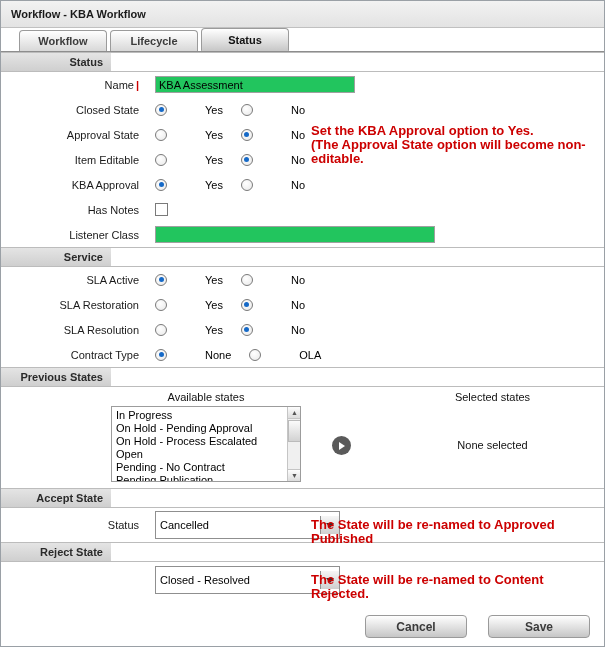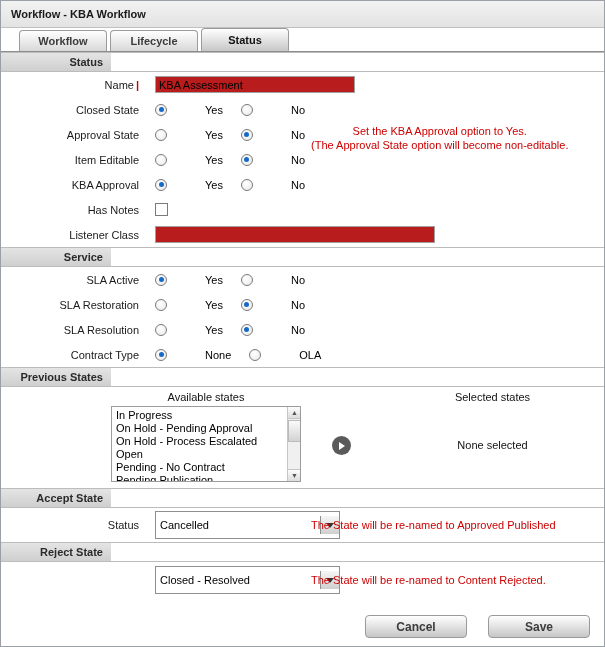--- a/index.html
+++ b/index.html
@@ -121,21 +121,21 @@
     font-weight: bold;
     margin-left: 2px;
   }
   input.text {
     font-family: "Liberation Sans", sans-serif;
     font-size: 11px;
     height: 17px;
     border: 1px solid #a0a0a0;
     padding: 1px 3px;
     box-sizing: border-box;
-    background: #b91c1c;
+    background: #22c55e;
     color: #000;
   }
   .radio-group {
     display: flex;
     align-items: center;
   }
   .radio-item {
     display: flex;
     align-items: center;
     margin-right: 18px;
@@ -166,24 +166,23 @@
   .checkbox {
     width: 13px;
     height: 13px;
     border: 1px solid #7a7a7a;
     background: #ffffff;
     box-sizing: border-box;
     cursor: pointer;
   }
   .note {
     color: #cc0000;
-    font-size: 11px;
-    font-weight: normal;
+    font-size: 13px;
+    font-weight: bold;
     line-height: 14px;
-    text-align: center;
   }
   .note-block {
     position: absolute;
     left: 310px;
   }
   
   .picker {
     display: flex;
     padding: 4px 0 6px 0;
   }

